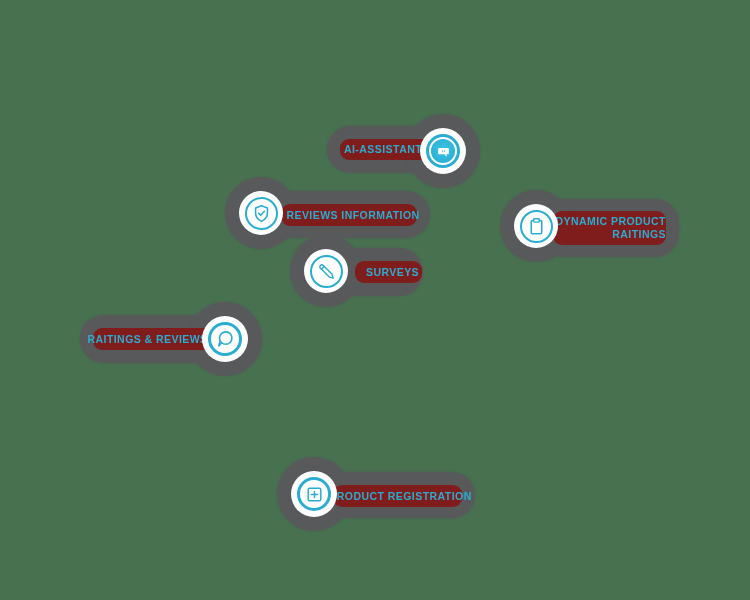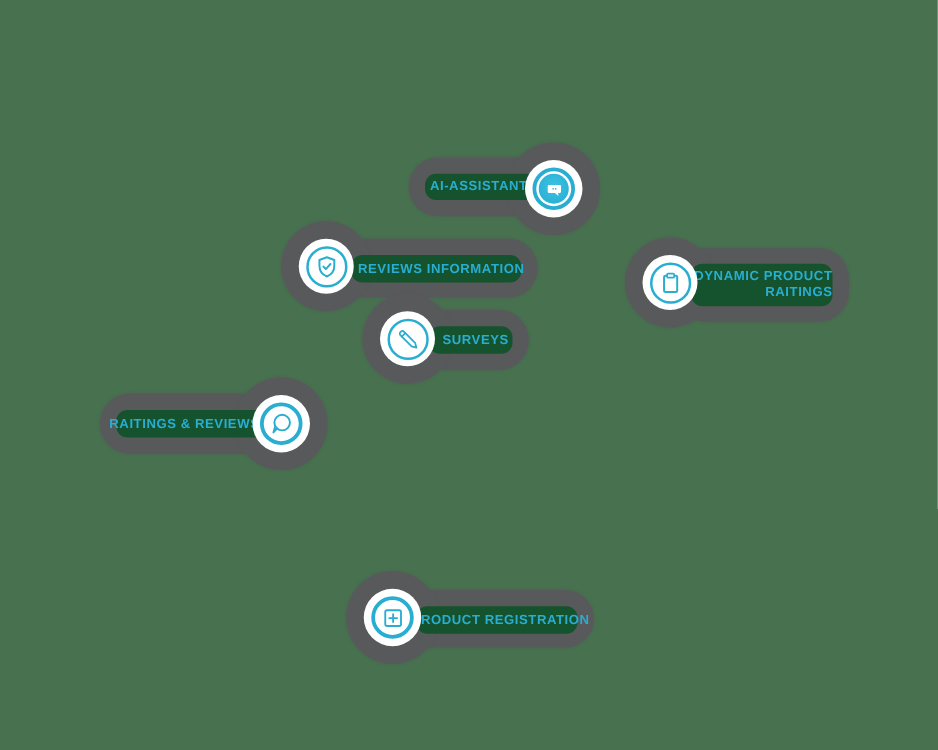--- a/index.html
+++ b/index.html
@@ -16,21 +16,21 @@
   .halo {
     position:absolute;
     background:#58595B;
     box-shadow: 0 0 2px rgba(88,89,91,.9);
   }
   .halo-pill { border-radius: 24px; }
   .halo-circle { border-radius: 50%; }
 
   .pill {
     position:absolute;
-    background:#14532d;
+    background:#7f1d1d;
     border-radius: 9px;
     display:flex;
     align-items:center;
     justify-content:center;
     pointer-events:auto;
     box-sizing:border-box;
   }
   .label {
     color:#29ADD1;
     font-size:10.5px;
@@ -80,21 +80,21 @@
 
   
   #f3 .halo-pill   { left:540px; top:199px; width:139px; height:58px; }
   #f3 .halo-circle { left:500px; top:190px; width:72px;  height:72px; }
   #f3 .pill        { left:553px; top:211px; width:113px; height:34px; padding-left:13px; }
   #f3 .circle      { left:514px; top:204px; width:44px;  height:44px; }
 
   
   #f4 .halo-pill   { left:330px; top:248px; width:93px;  height:48px; }
   #f4 .halo-circle { left:290px; top:235px; width:72px;  height:72px; }
-  #f4 .pill        { left:343px; top:261px; width:67px;  height:22px; padding-left:8px; }
+  #f4 .pill        { left:355px; top:261px; width:67px;  height:22px; padding-left:8px; }
   #f4 .circle      { left:304px; top:249px; width:44px;  height:44px; }
 
   
   #f5 .halo-pill   { left:80px;  top:315px; width:161px; height:48px; }
   #f5 .halo-circle { left:188px; top:302px; width:74px;  height:74px; }
   #f5 .pill        { left:93px;  top:328px; width:135px; height:22px; padding-right:26px; }
   #f5 .circle      { left:202px; top:316px; width:46px;  height:46px; }
 
   
   #f6 .halo-pill   { left:320px; top:472px; width:155px; height:46px; }

